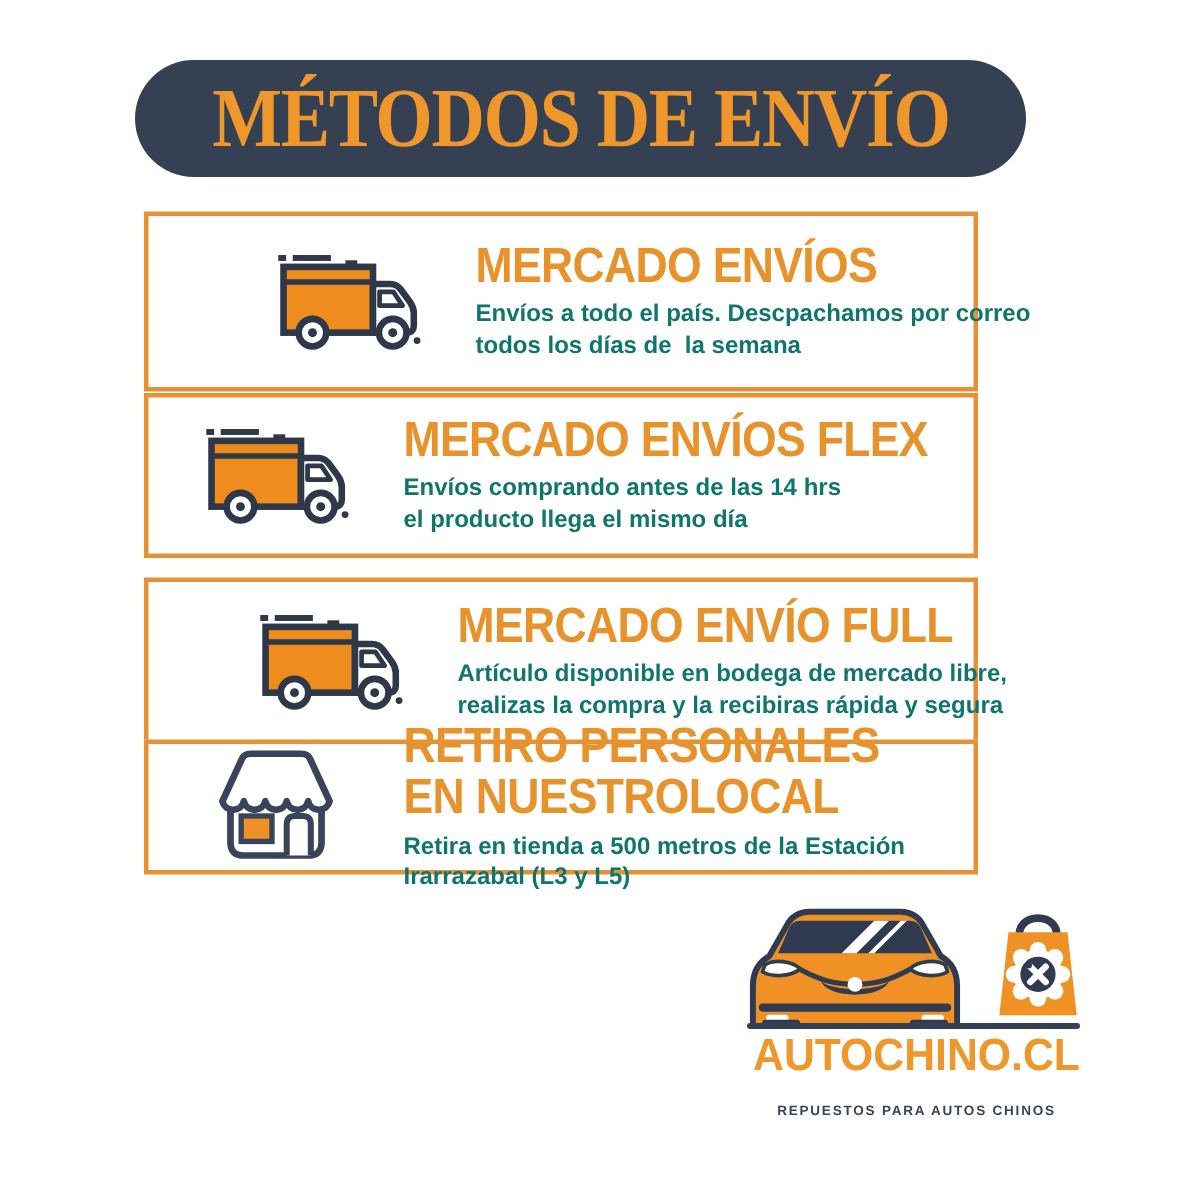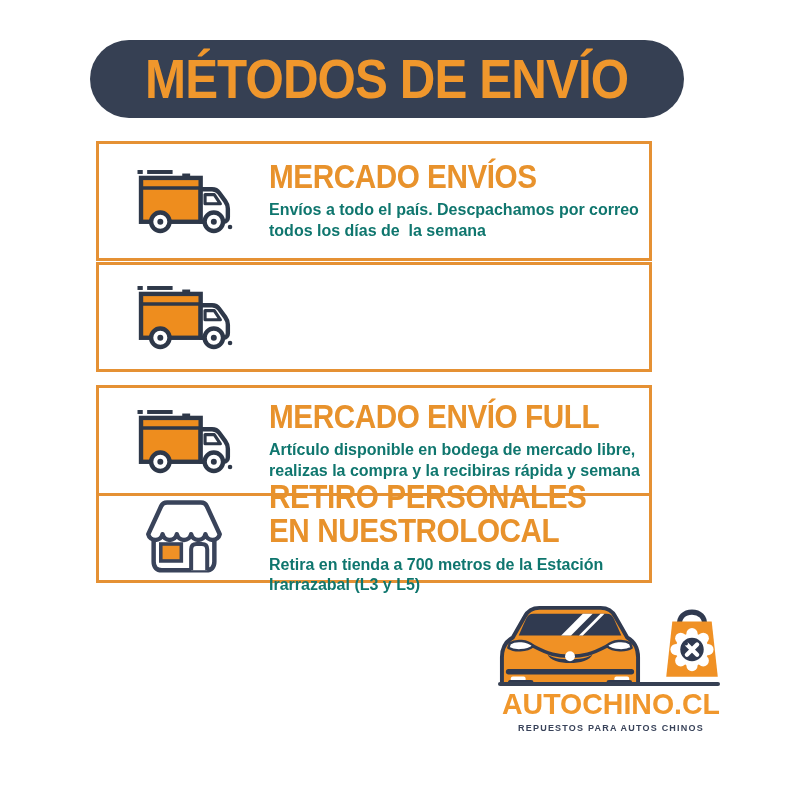--- a/index.html
+++ b/index.html
@@ -7,37 +7,37 @@
     width:800px;height:800px;background:#ffffff;
     font-family:"Liberation Sans",sans-serif;
     position:relative;overflow:hidden;
   }
   .canvas{position:absolute;inset:0;width:800px;height:800px;background:#fff;}
 
   
   .header-pill{
     position:absolute;left:90px;top:40px;width:594px;height:78px;
     background:#364053;border-radius:40px;
-    display:flex;align-items:center;justify-content:center;
+    display:flex;align-items:center;justify-content:center;font-family:Liberation Serif, serif;
   }
   .header-title{
     color:#F0972C;font-weight:bold;font-size:56px;line-height:1;
     white-space:pre;transform:scaleX(0.88);transform-origin:center center;
     letter-spacing:-1px;
   }
 
   
   .card{
     position:absolute;left:96px;width:556px;box-sizing:border-box;
     background:#ffffff;border:3px solid #E59134;
     display:flex;flex-direction:row;align-items:center;
   }
-  .card-1{top:141px;height:120px;}
+  .card-1{top:141px;height:120px;padding-left:48px;}
   .card-2{top:262px;height:110px;}
-  .card-3{top:385px;height:112px;}
+  .card-3{top:385px;height:112px;padding-left:36px;}
   .card-4{top:493px;height:90px;}
   .icon-col{
     width:170px;flex:0 0 170px;height:100%;
     display:flex;align-items:center;justify-content:center;
   }
   .text-col{
     flex:1;display:flex;flex-direction:column;justify-content:center;
     padding-right:2px;min-width:0;
   }
   .card-title{
@@ -61,21 +61,21 @@
   .ground-line{
     position:absolute;left:2px;right:6px;bottom:0;height:4px;
     background:#364053;border-radius:2px;
   }
   .brand-name{
     margin-top:3px;text-align:center;
     color:#F0972C;font-weight:bold;font-size:30px;line-height:1;
     white-space:pre;transform:scaleX(0.95);transform-origin:center center;
   }
   .brand-tagline{
-    margin-top:4px;text-align:center;
+    margin-top:16px;text-align:center;
     color:#39435A;font-weight:bold;font-size:9px;letter-spacing:1.2px;
     white-space:pre;
   }
 </style>
 </head>
 <body>
 
 <div class="canvas">
 
   <div class="header-pill">
@@ -116,20 +116,25 @@
         <line x1="8" y1="28.5" x2="76" y2="28.5" stroke="#2E3849" stroke-width="4"></line>
         <path d="M76,30 H89 C92,30 95,31.2 97,34 L104,43.5 C106,46.3 107,48.8 107,52 V62 C107,65 105,67 102,67 H76 Z" fill="#ffffff" stroke="#2E3849" stroke-width="5" stroke-linejoin="round"></path>
         <path d="M81,36 H91.5 L98.5,46.5 H81 Z" fill="#ffffff" stroke="#2E3849" stroke-width="3.6" stroke-linejoin="round"></path>
         <circle cx="30" cy="67" r="10.5" fill="#ffffff" stroke="#2E3849" stroke-width="5"></circle>
         <circle cx="30" cy="67" r="3.4" fill="#2E3849"></circle>
         <circle cx="91" cy="67" r="10.5" fill="#ffffff" stroke="#2E3849" stroke-width="5"></circle>
         <circle cx="91" cy="67" r="3.4" fill="#2E3849"></circle>
         <circle cx="109.5" cy="73" r="2.6" fill="#2E3849"></circle>
       </svg>
     </div>
+    <div class="text-col">
+      <div class="card-title">MERCADO ENVÍOS FLEX</div>
+      <div class="card-desc">Envíos comprando antes de las 14 hrs
+el producto llega el mismo día</div>
+    </div>
   </div>
 
   <div class="card card-3">
     <div class="icon-col">
       <svg class="truck-svg" viewBox="0 0 114 86" xmlns="http://www.w3.org/2000/svg">
         <rect x="4" y="8" width="6" height="4.5" fill="#2E3849"></rect>
         <rect x="15" y="8" width="29" height="4.5" fill="#2E3849"></rect>
         <rect x="55" y="12" width="9" height="6" fill="#2E3849"></rect>
         <rect x="8" y="17" width="68" height="50" fill="#EE8D1E" stroke="#2E3849" stroke-width="5"></rect>
         <line x1="8" y1="28.5" x2="76" y2="28.5" stroke="#2E3849" stroke-width="4"></line>
@@ -138,38 +143,38 @@
         <circle cx="30" cy="67" r="10.5" fill="#ffffff" stroke="#2E3849" stroke-width="5"></circle>
         <circle cx="30" cy="67" r="3.4" fill="#2E3849"></circle>
         <circle cx="91" cy="67" r="10.5" fill="#ffffff" stroke="#2E3849" stroke-width="5"></circle>
         <circle cx="91" cy="67" r="3.4" fill="#2E3849"></circle>
         <circle cx="109.5" cy="73" r="2.6" fill="#2E3849"></circle>
       </svg>
     </div>
     <div class="text-col">
       <div class="card-title">MERCADO ENVÍO FULL</div>
       <div class="card-desc">Artículo disponible en bodega de mercado libre,
-realizas la compra y la recibiras rápida y semana</div>
+realizas la compra y la recibiras rápida y segura</div>
     </div>
   </div>
 
   <div class="card card-4">
     <div class="icon-col">
       <svg class="store-svg" viewBox="0 0 112 98" xmlns="http://www.w3.org/2000/svg">
         <path d="M22,50 V76 C22,82 25.5,85.5 31,85.5 H81 C86.5,85.5 90,82 90,76 V50" fill="#ffffff" stroke="#39435A" stroke-width="5"></path>
         <path d="M64,85.5 V62 C64,58 66.2,56 70,56 H76 C79.8,56 82,58 82,62 V85.5" fill="#ffffff" stroke="#39435A" stroke-width="4.5"></path>
         <rect x="30" y="56" width="23" height="19" fill="#F09125" stroke="#39435A" stroke-width="4"></rect>
         <path d="M16,45 L30.5,13.5 C31.7,10.8 33.8,9.5 37,9.5 H75 C78.2,9.5 80.3,10.8 81.5,13.5 L96,45
                  A8.2,8.2 0 0 1 80,45 A8.2,8.2 0 0 1 64,45 A8.2,8.2 0 0 1 48,45 A8.2,8.2 0 0 1 32,45 A8.2,8.2 0 0 1 16,45 Z" fill="#ffffff" stroke="#39435A" stroke-width="5" stroke-linejoin="round"></path>
       </svg>
     </div>
     <div class="text-col">
       <div class="card-title">RETIRO PERSONALES
 EN NUESTROLOCAL</div>
-      <div class="card-desc">Retira en tienda a 700 metros de la Estación
+      <div class="card-desc">Retira en tienda a 500 metros de la Estación
 Irarrazabal (L3 y L5)</div>
     </div>
   </div>
 
   <div class="brand-logo">
     <div class="logo-art">
       <svg class="car-svg" viewBox="0 0 150 88" xmlns="http://www.w3.org/2000/svg">
         <path d="M6,88 V60 C6,50 10,44 17,40 L29,19 C32,13 38,10 44,10 H106 C112,10 118,13 121,19 L133,40 C140,44 144,50 144,60 V88 Z" fill="#F09125" stroke="#303A50" stroke-width="4" stroke-linejoin="round"></path>
         <path d="M38,16 H112 C116,16 118,18 119.5,21 L127,38 H23 L30.5,21 C32,18 34,16 38,16 Z" fill="#303A50"></path>
         <polygon points="88,16 98,16 76,38 66,38" fill="#ffffff"></polygon>

